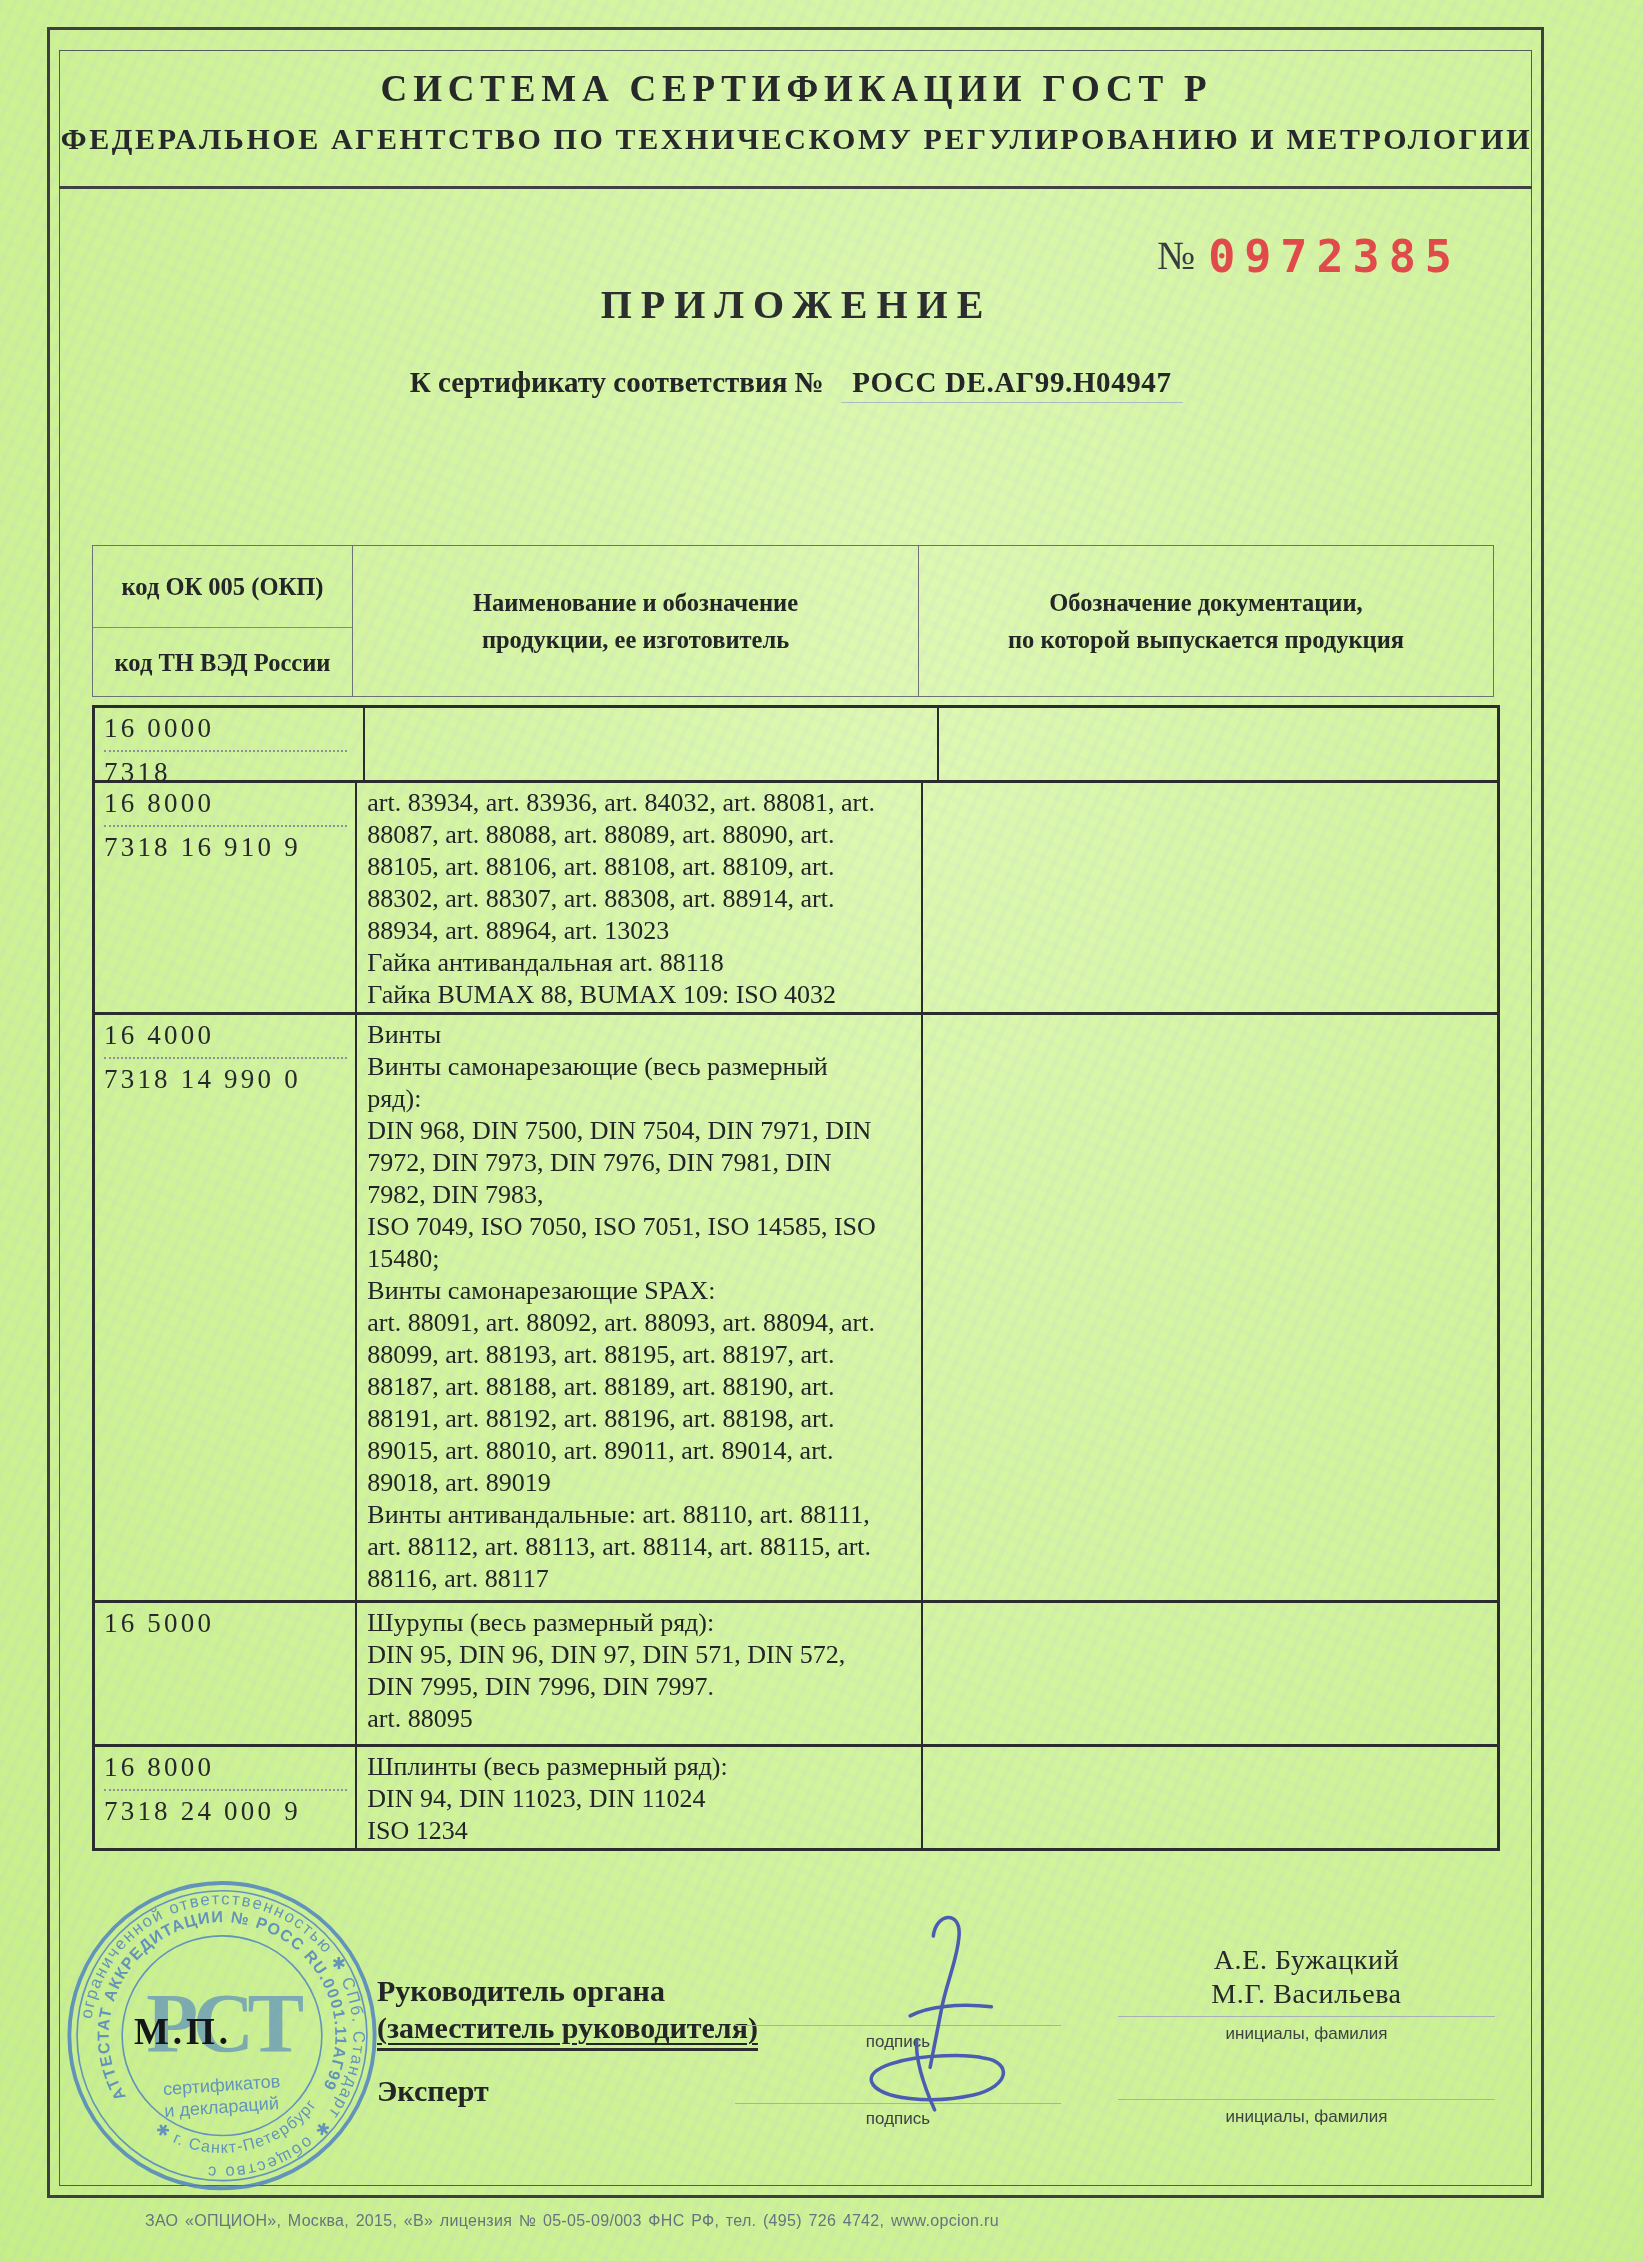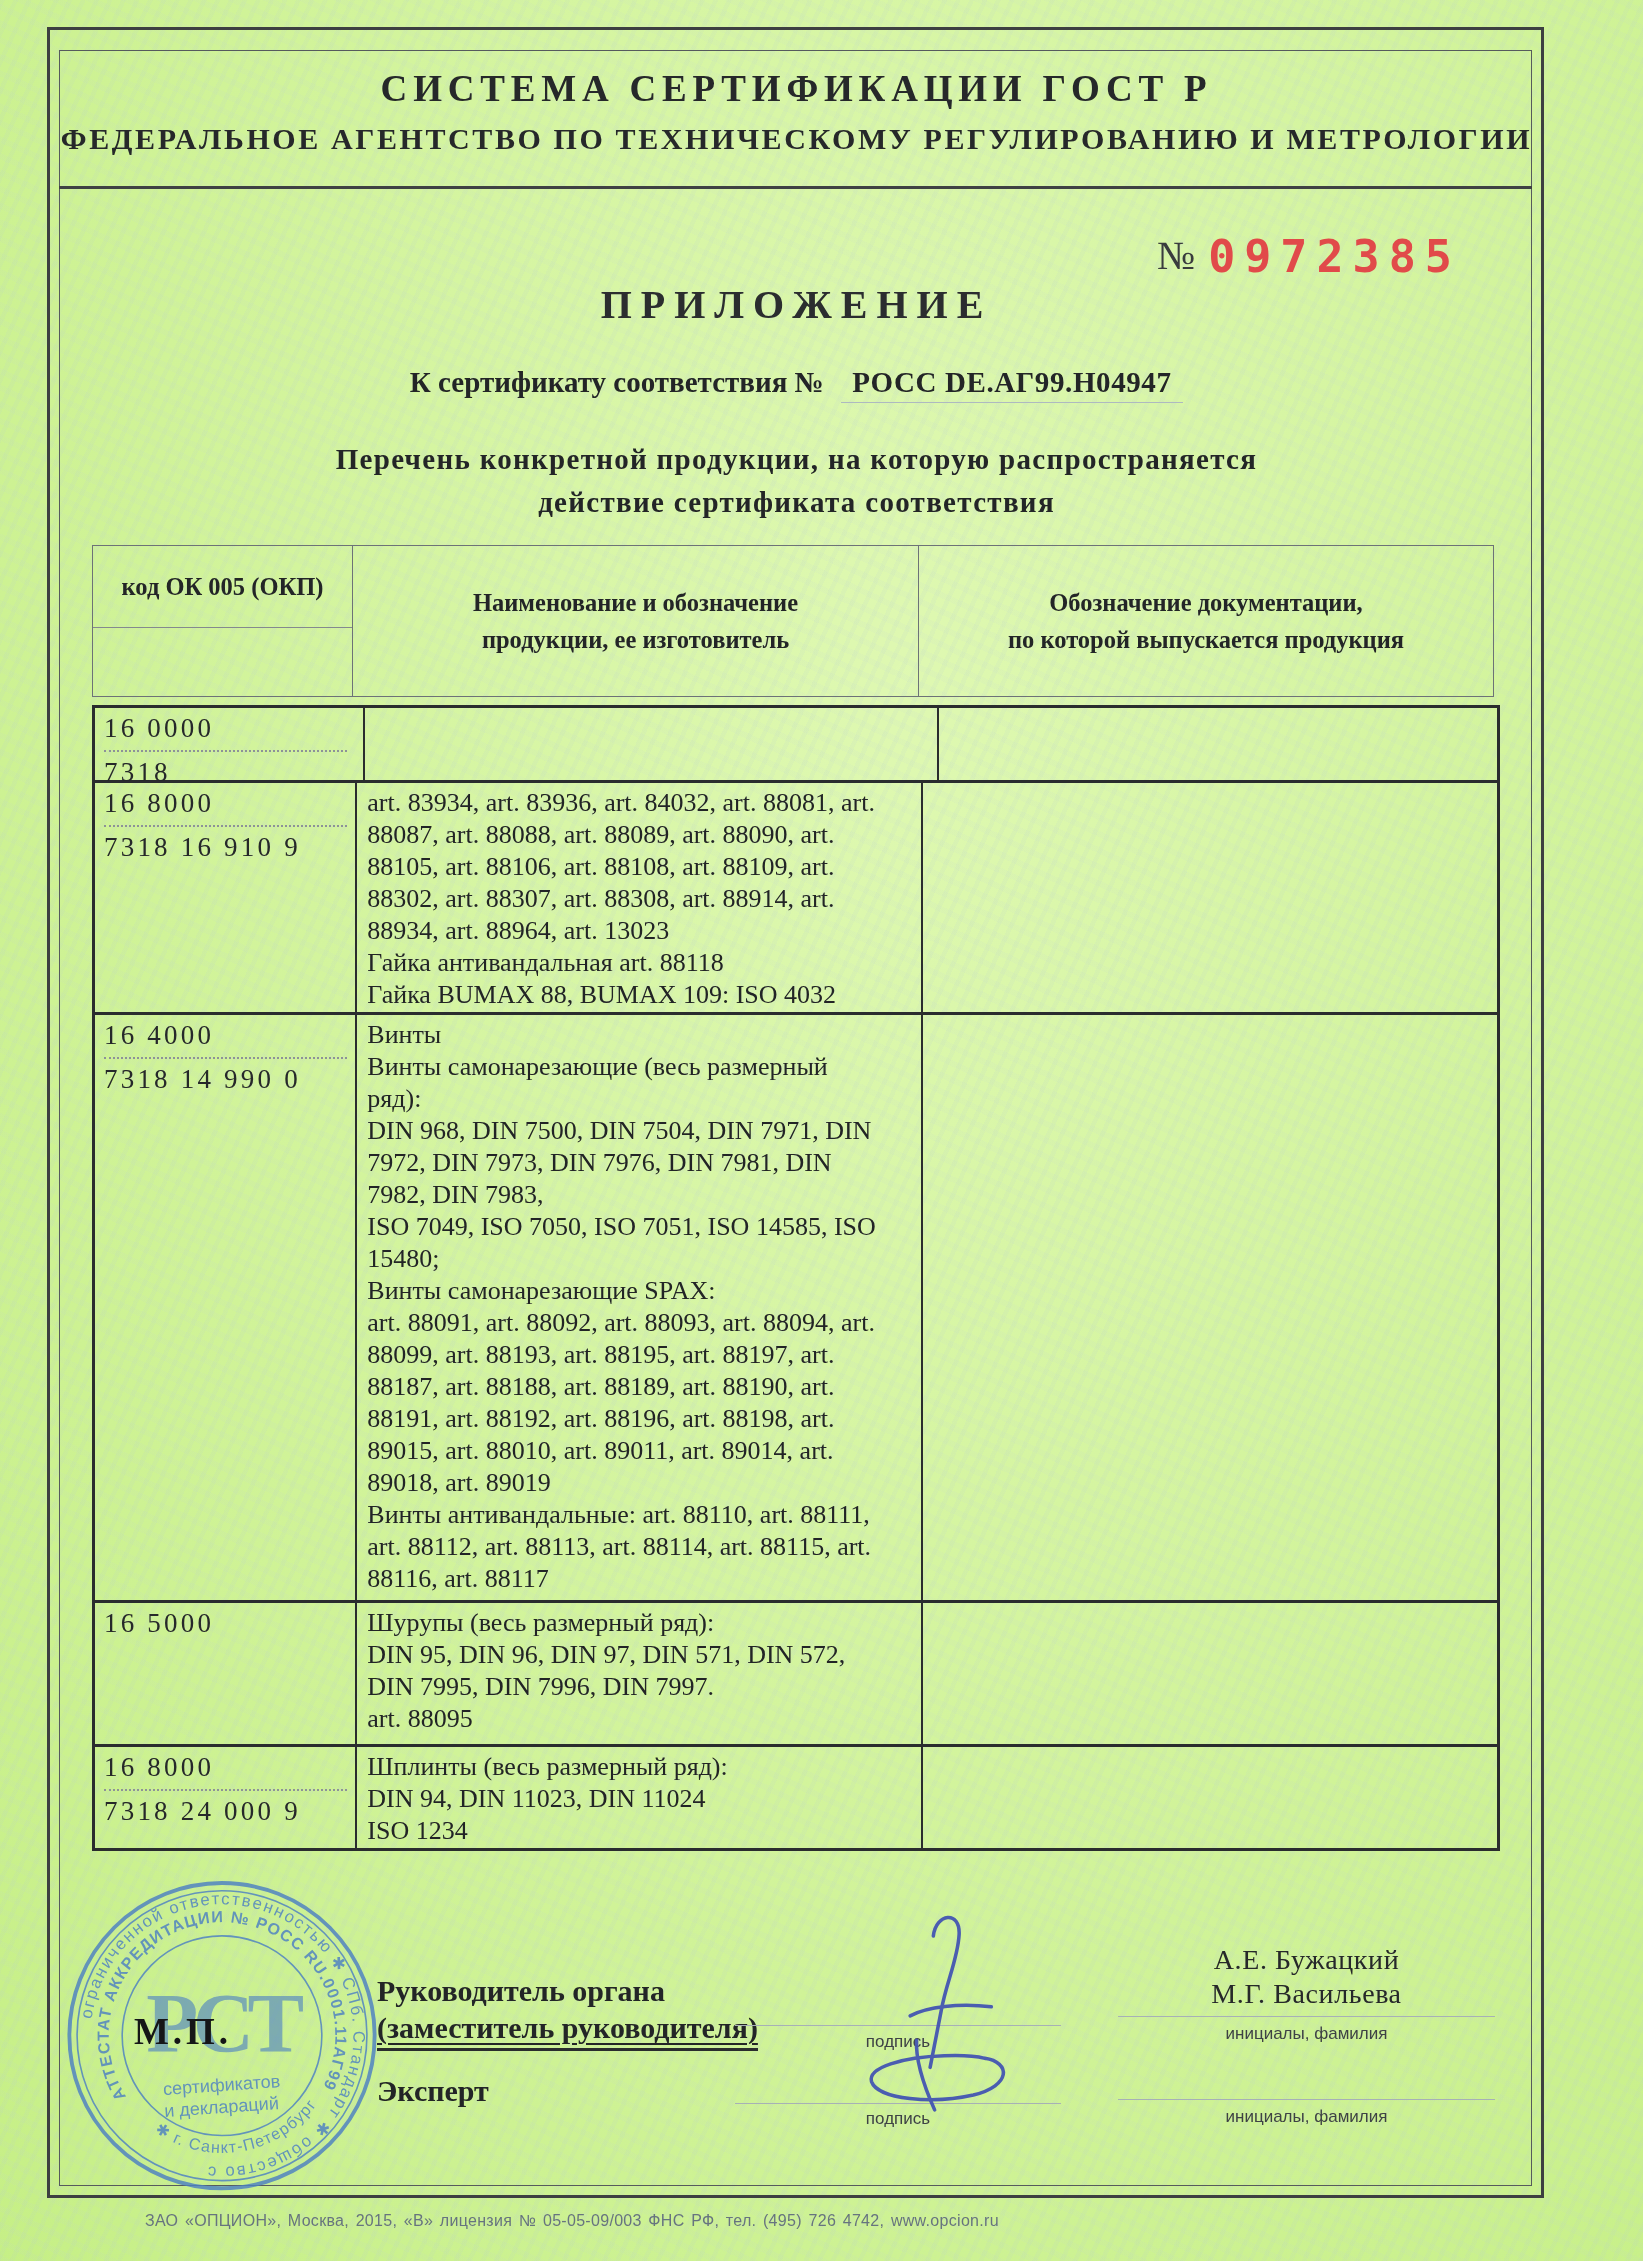--- a/index.html
+++ b/index.html
@@ -84,26 +84,25 @@
 
   <div class="abs doc-number">
     <span class="nosign">№</span>
     <span class="digits" style="color:#e14a4a;">0972385</span>
   </div>
 
   <div class="abs band title">ПРИЛОЖЕНИЕ</div>
   <div class="abs band cert-row">
     <span>К сертификату соответствия №</span><span class="val">РОСС DE.АГ99.Н04947</span>
   </div>
-  <div class="abs band subtitle">Перечень конкретной продукции,  на которую распространяется
-действие сертификата соответствия</div>
 
   <div class="abs thead">
     <div class="th1">
       <div class="th1a hcell">код ОК 005 (ОКП)</div>
+      <div class="th1b hcell">код ТН ВЭД России</div>
     </div>
     <div class="th2 hcell">Наименование и обозначение
 продукции, ее изготовитель</div>
     <div class="th3 hcell">Обозначение документации,
 по которой выпускается продукция</div>
   </div>
 
   <div class="abs tbody">
 
     <div class="trow r1">

